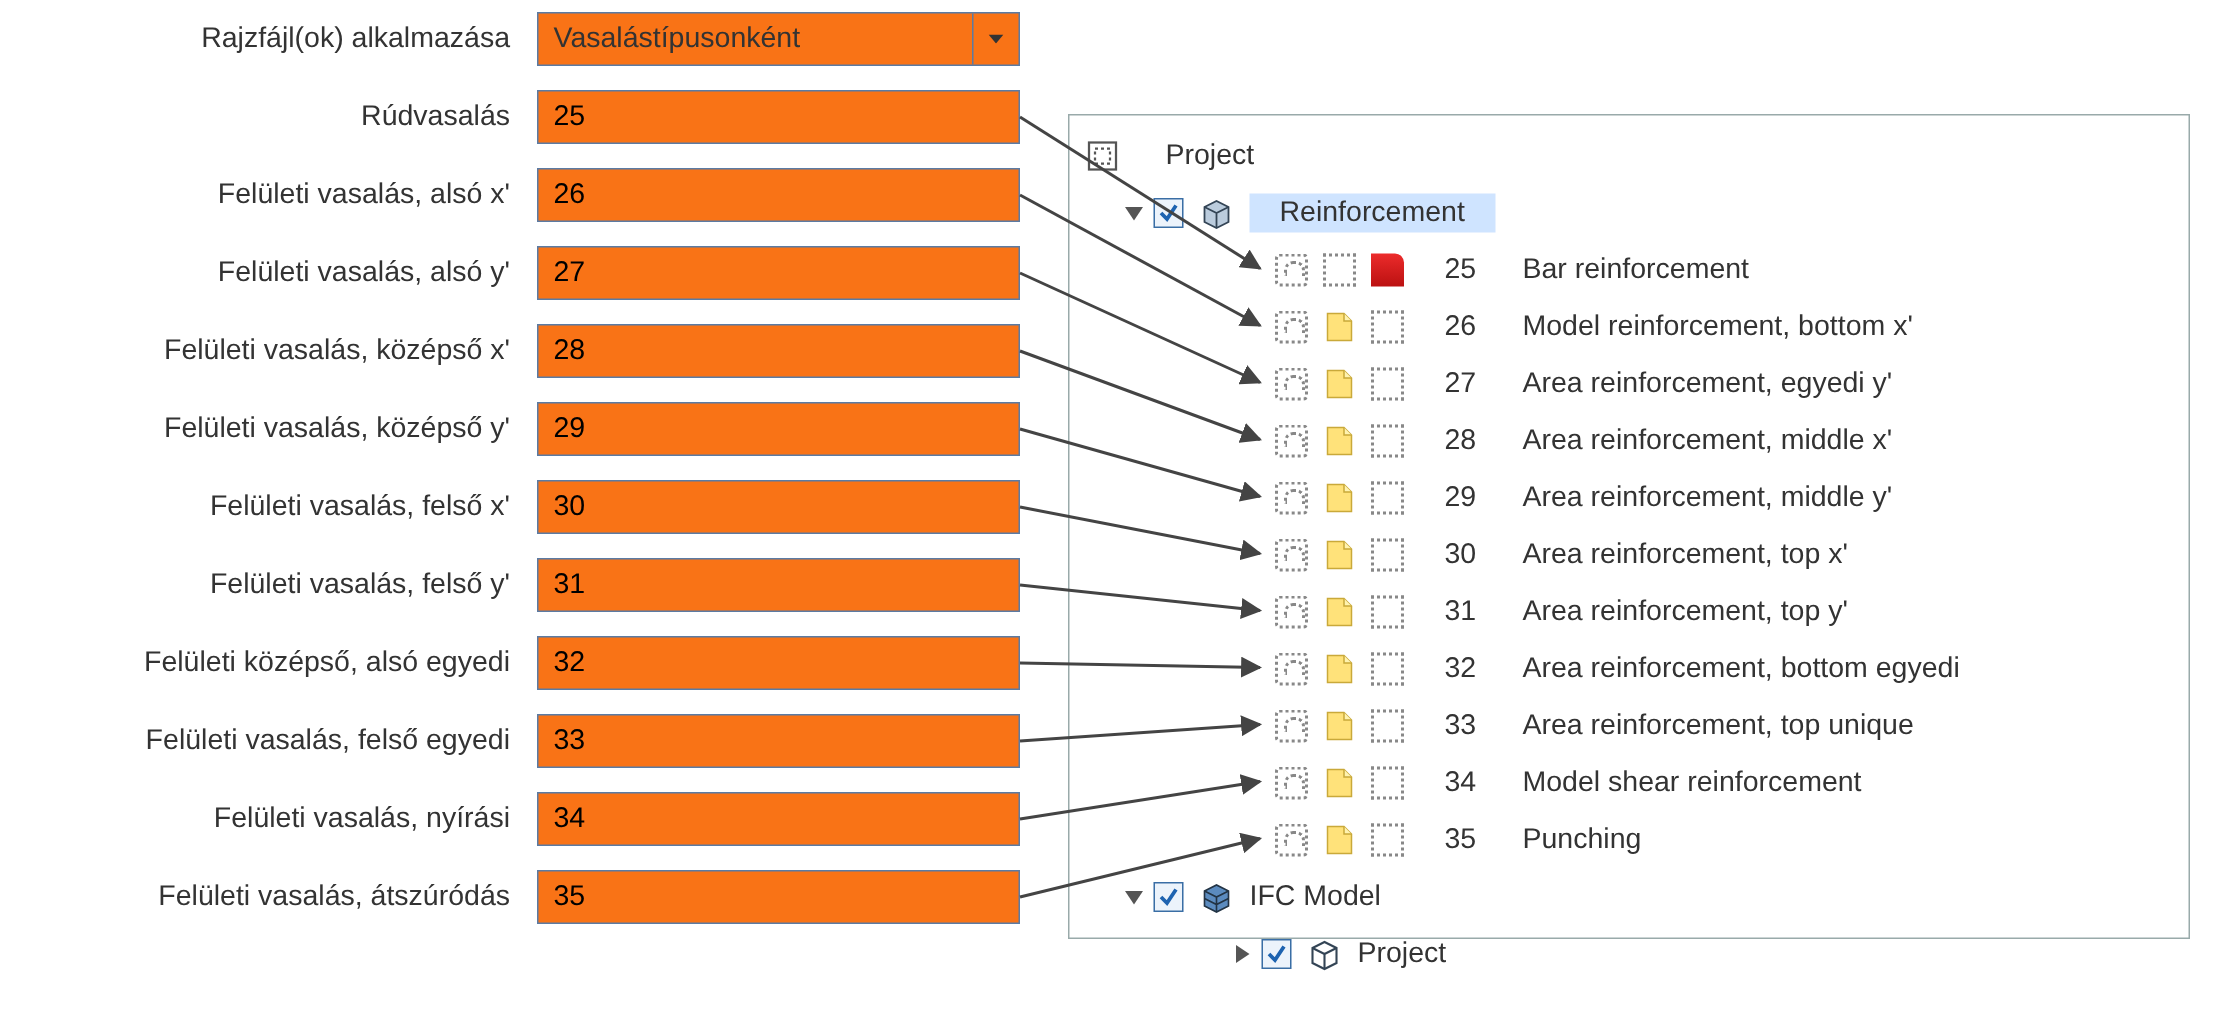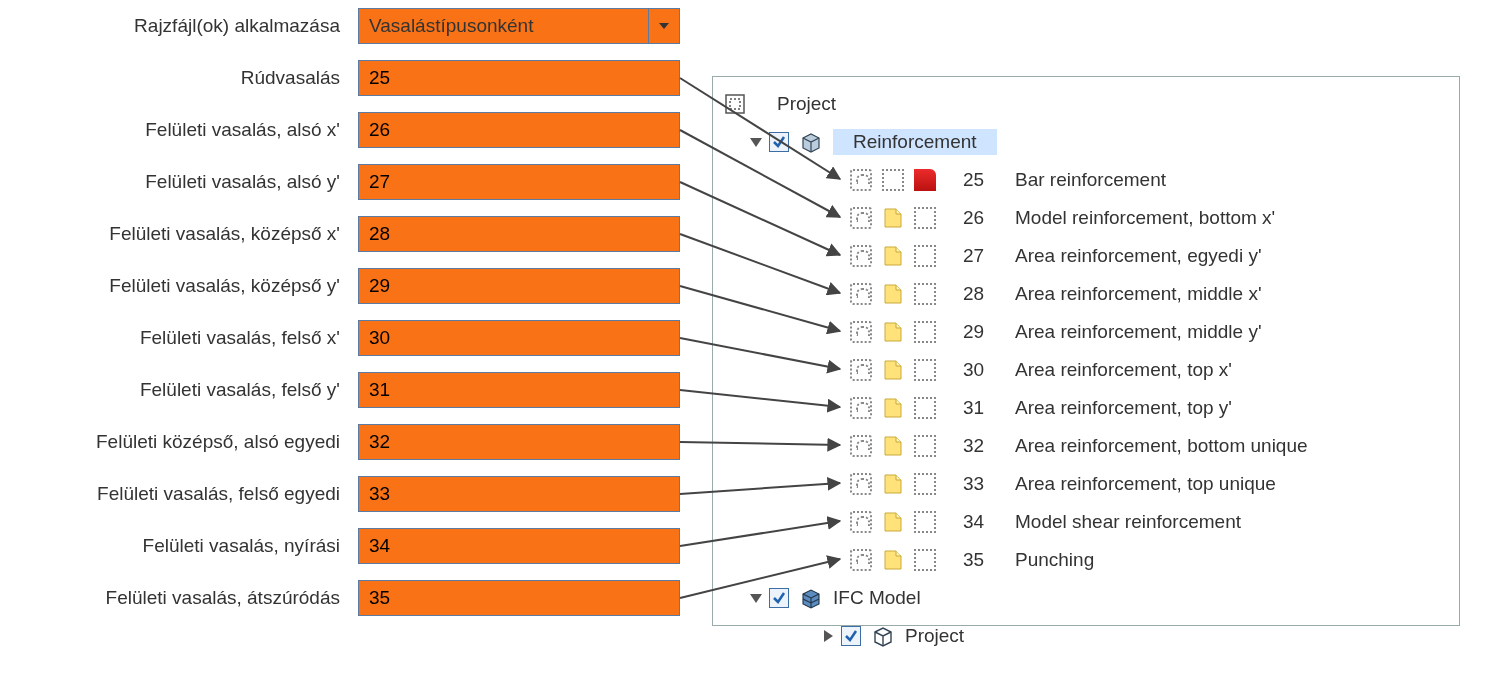--- a/index.html
+++ b/index.html
@@ -383,21 +383,21 @@
           <span class="layer-slot">
             <span class="file-icon"><svg viewBox="0 0 22 22">
                 <path d="M3 2 H14 L19 7 V20 H3 Z" fill="#ffe27a" stroke="#c9a93a" stroke-width="1"></path>
                 <path d="M14 2 V7 H19" fill="#fff3b0" stroke="#c9a93a" stroke-width="1"></path>
               </svg></span>
           </span>
           <span class="layer-slot">
             <span class="dot-box"></span>
           </span>
           <span class="layer-num">32</span>
-          <span class="layer-text">Area reinforcement, bottom unique</span>
+          <span class="layer-text">Area reinforcement, bottom egyedi</span>
         </div>
         <div class="layer-row">
           <span class="layer-slot">
             <span class="lock-ghost"></span>
           </span>
           <span class="layer-slot">
             <span class="file-icon"><svg viewBox="0 0 22 22">
                 <path d="M3 2 H14 L19 7 V20 H3 Z" fill="#ffe27a" stroke="#c9a93a" stroke-width="1"></path>
                 <path d="M14 2 V7 H19" fill="#fff3b0" stroke="#c9a93a" stroke-width="1"></path>
               </svg></span>

